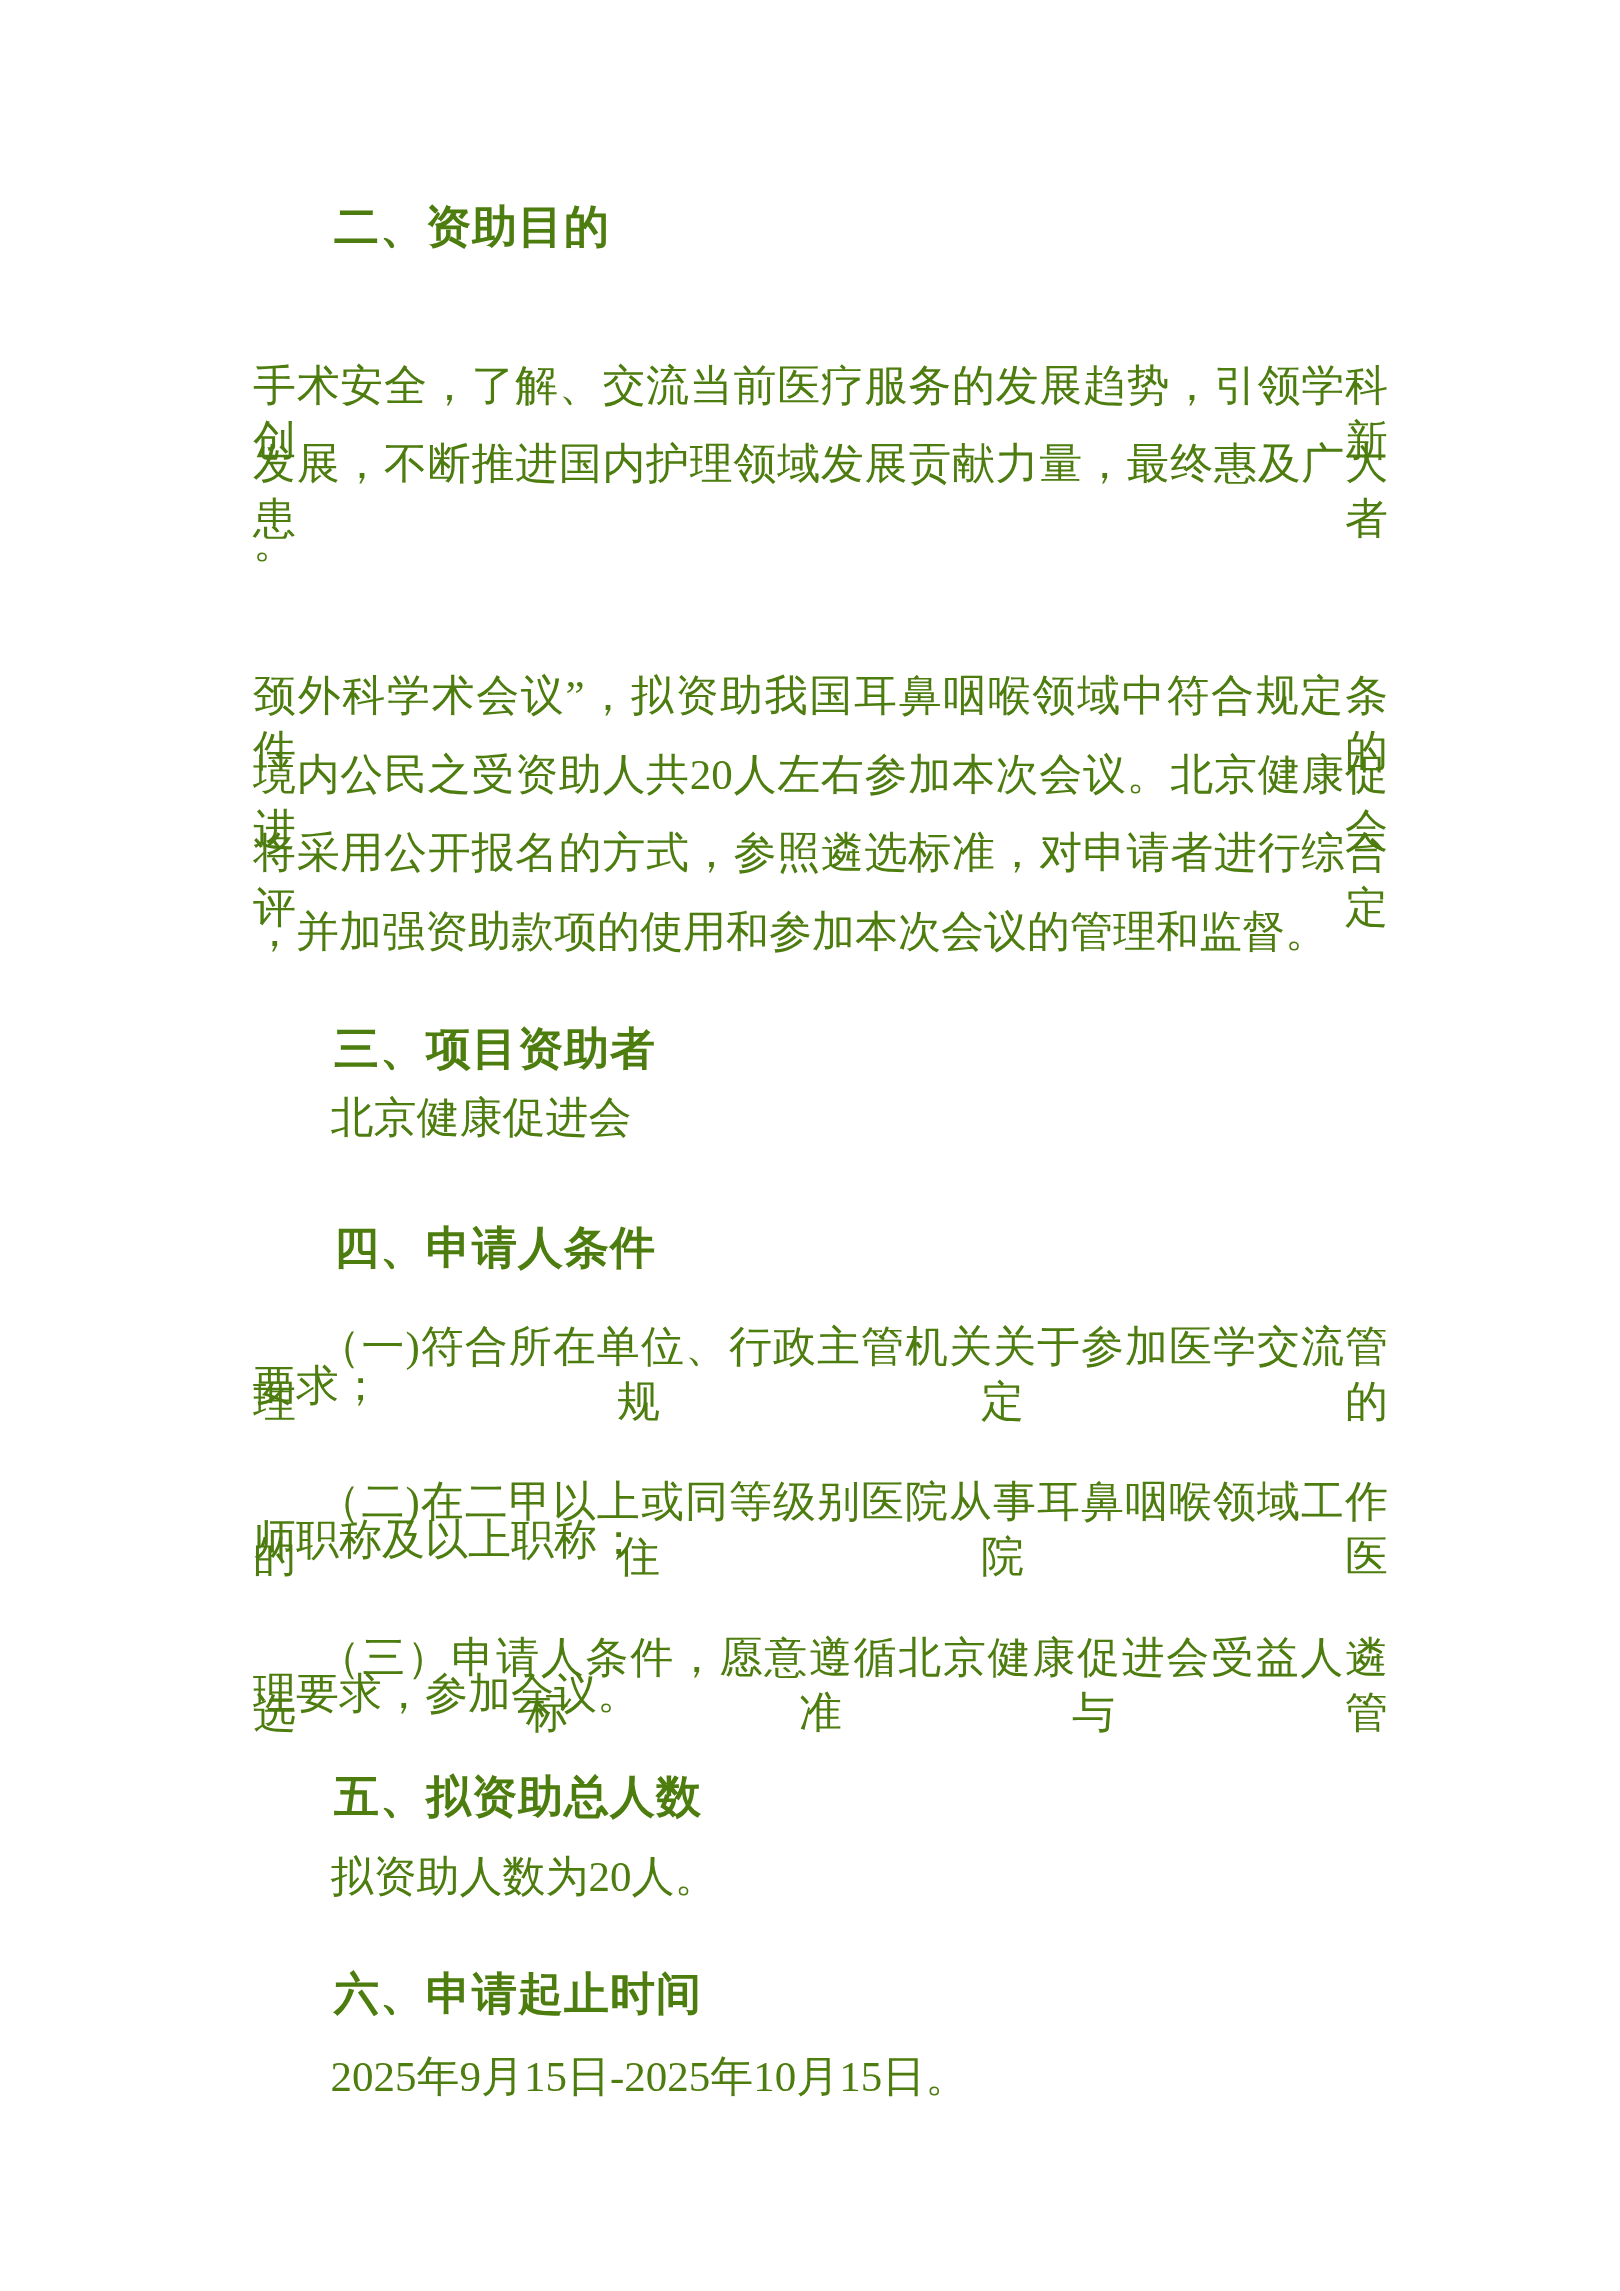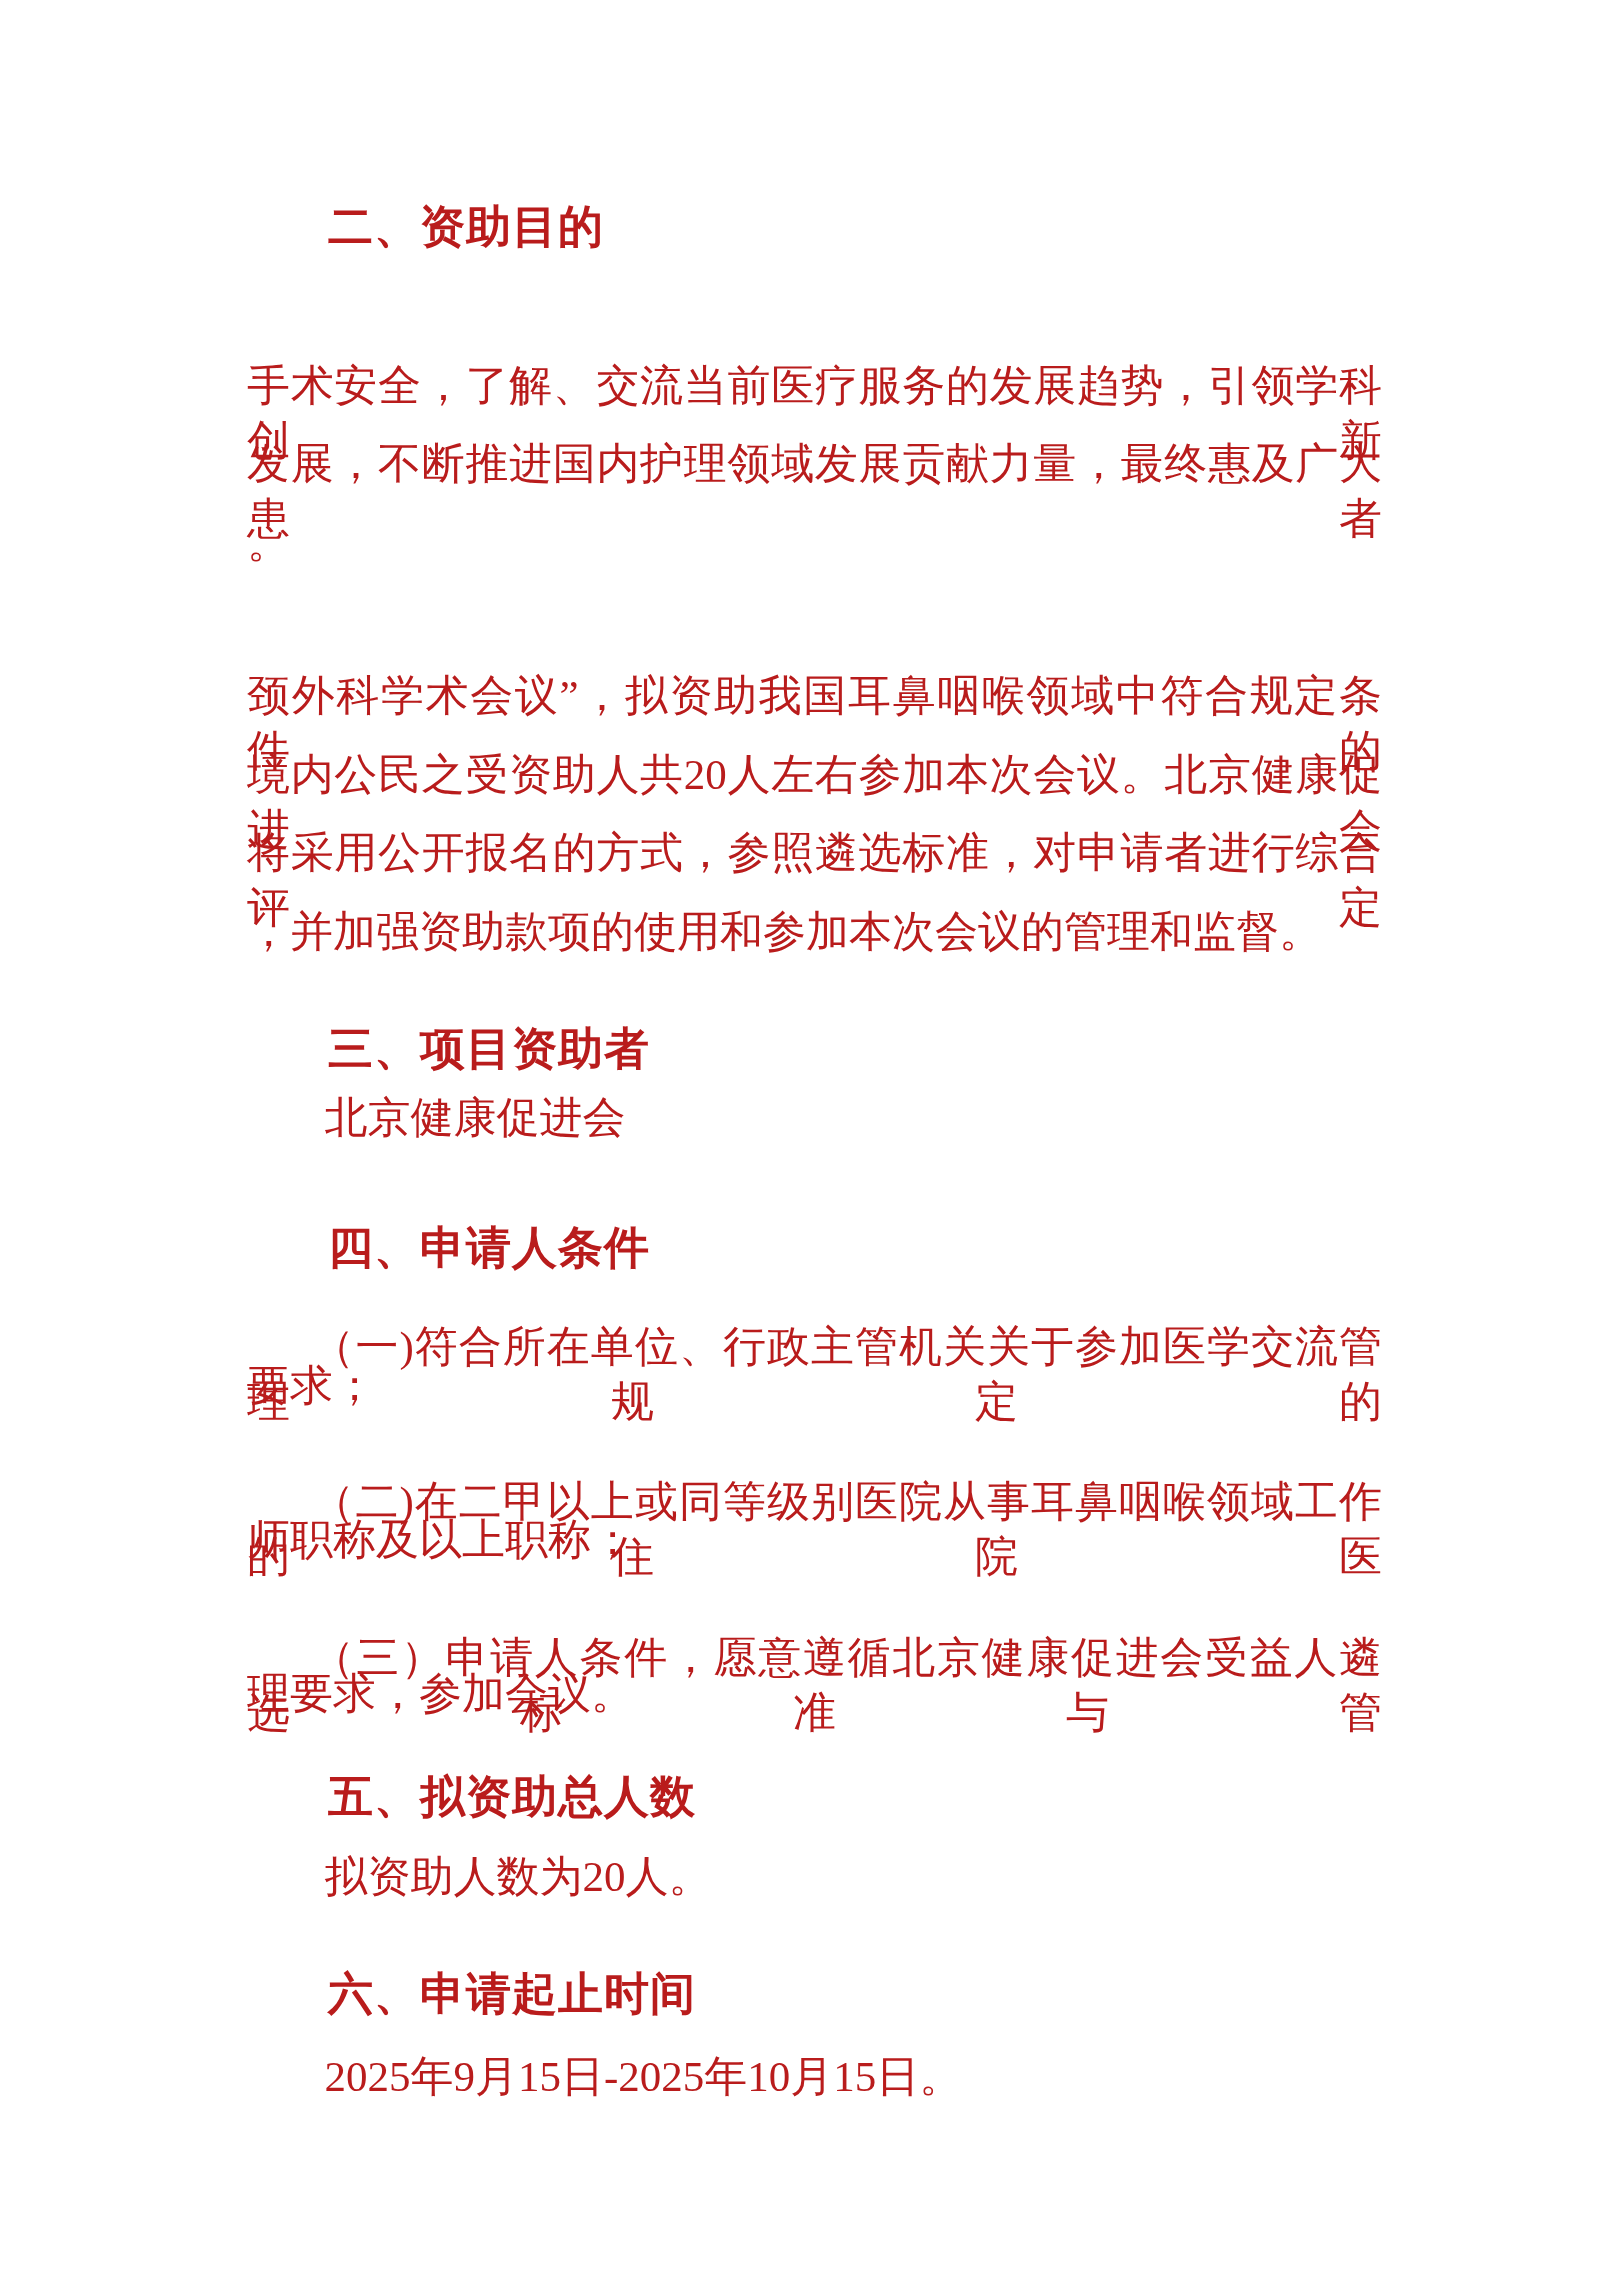--- a/index.html
+++ b/index.html
@@ -9,26 +9,26 @@
     font-family:"Liberation Serif", serif;
     color:#000000;
     position:relative;
     overflow:hidden;
   }
   .page{
     position:absolute;left:0;top:0;width:1620px;height:2292px;background:#ffffff;
   }
   .ln{
     position:absolute;
-    left:247px;
+    left:253px;
     width:1135px;
     font-size:43px;
     line-height:55px;
     white-space:nowrap;
-    color:#b91c1c;
+    color:#4d7c0f;
   }
   
   .jf{
     white-space:normal;
     text-align:justify;
     text-align-last:justify;
   }
   .hd{
     font-family:"Liberation Sans", sans-serif;
     font-weight:700;

